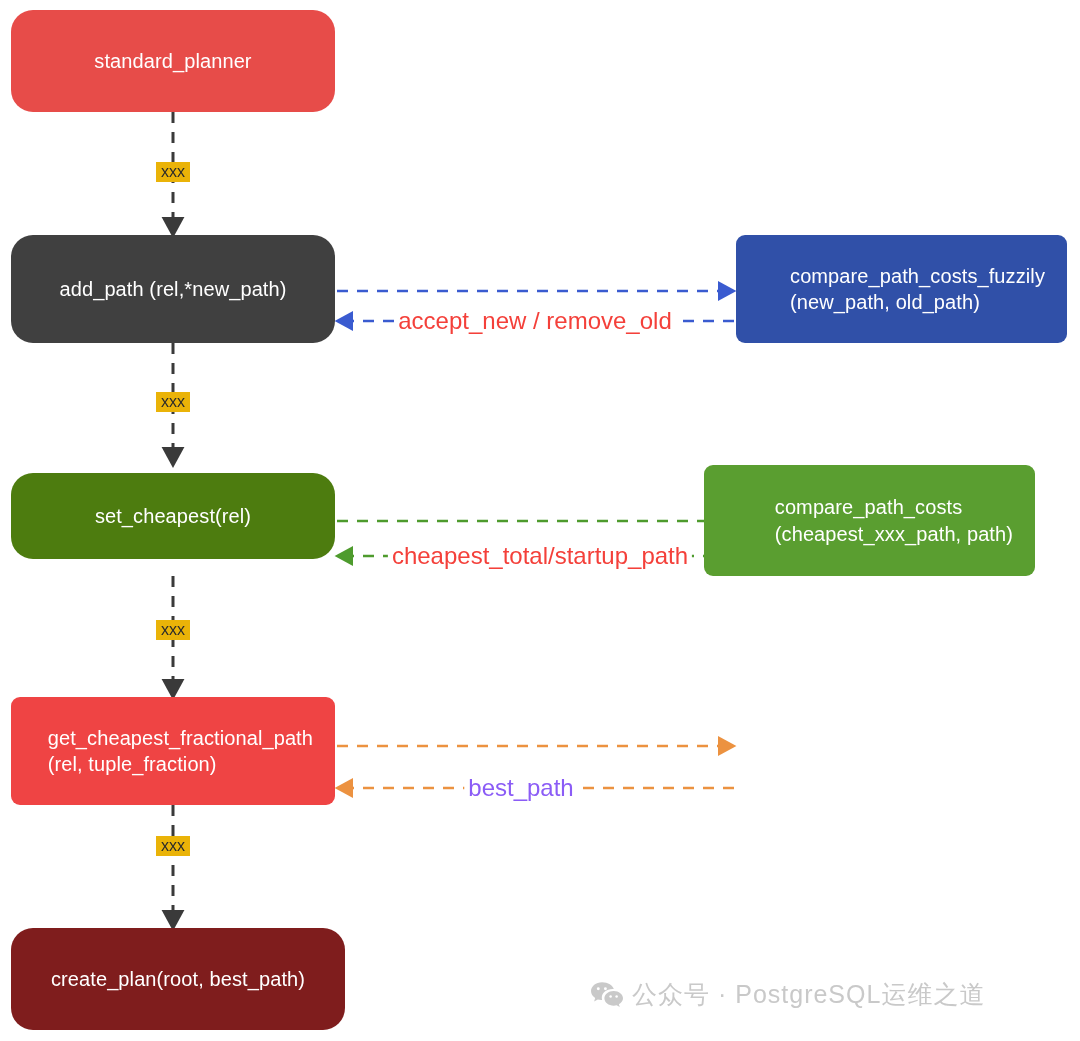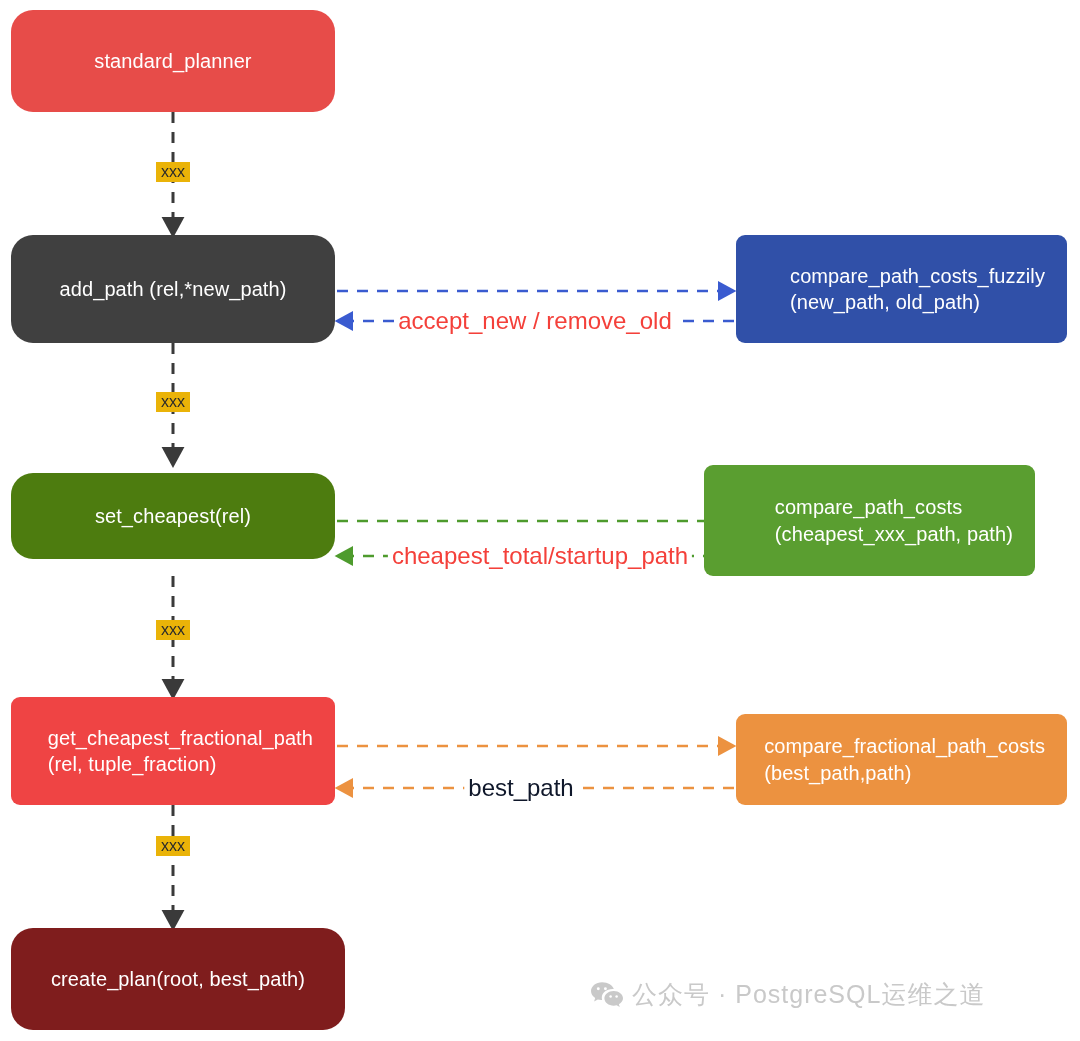--- a/index.html
+++ b/index.html
@@ -132,37 +132,33 @@
   <div class="node leftish" style="left:704px; top:465px; width:331px; height:111px; background:#5A9E30;">
     <span>compare_path_costs
 (cheapest_xxx_path, path)</span>
   </div>
 
   <div class="node leftish" style="left:11px; top:697px; width:324px; height:108px; background:#ef4444;">
     <span>get_cheapest_fractional_path
 (rel, tuple_fraction)</span>
   </div>
 
-  <div class="node leftish" style="left:736px; top:714px; width:331px; height:91px; background:#EC9240;">
-    <span>compare_fractional_path_costs
-(best_path,path)</span>
-  </div>
 
   <div class="node centered" style="left:11px; top:928px; width:334px; height:102px; background:#7f1d1d;">
     <span>create_plan(root, best_path)</span>
   </div>
 
   <div class="vlabel" style="left:173px; top:172px;">xxx</div>
   <div class="vlabel" style="left:173px; top:402px;">xxx</div>
   <div class="vlabel" style="left:173px; top:630px;">xxx</div>
   <div class="vlabel" style="left:173px; top:846px;">xxx</div>
 
   <div class="elabel" style="left:535px; top:321px; color:#F4403A;">accept_new / remove_old</div>
   <div class="elabel" style="left:540px; top:556px; color:#F4403A;">cheapest_total/startup_path</div>
-  <div class="elabel" style="left:521px; top:788px; color:#0f172a;">best_path</div>
+  <div class="elabel" style="left:521px; top:788px; color:#8b5cf6;">best_path</div>
 
   <div id="watermark">
     <span>
       <svg id="wechat-icon" width="34" height="28" viewBox="0 0 34 28" aria-hidden="true">
         <path d="M12.1 1.2C6.0 1.2 1.0 5.2 1.0 10.1c0 2.8 1.6 5.3 4.2 7.0l-1.1 3.3 3.7-1.9c1.1 0.3 2.2 0.5 3.4 0.5 0.3 0 0.6 0 0.9 0-0.2-0.7-0.3-1.5-0.3-2.2 0-4.9 4.8-8.8 10.8-8.8 0.4 0 0.8 0 1.2 0.1C22.8 4.3 18.0 1.2 12.1 1.2z" fill="#C9C9C9"></path>
         <circle cx="8.3" cy="7.8" r="1.45" fill="#ffffff"></circle>
         <circle cx="15.4" cy="7.8" r="1.45" fill="#ffffff"></circle>
         <path d="M33.0 17.3c0-4.1-4.2-7.4-9.3-7.4-5.2 0-9.3 3.3-9.3 7.4 0 4.1 4.2 7.4 9.3 7.4 1.0 0 2.0-0.1 2.9-0.4l3.2 1.6-0.9-2.7C31.5 21.8 33.0 19.7 33.0 17.3z" fill="#C9C9C9"></path>
         <circle cx="20.6" cy="15.6" r="1.25" fill="#ffffff"></circle>
         <circle cx="26.6" cy="15.6" r="1.25" fill="#ffffff"></circle>

